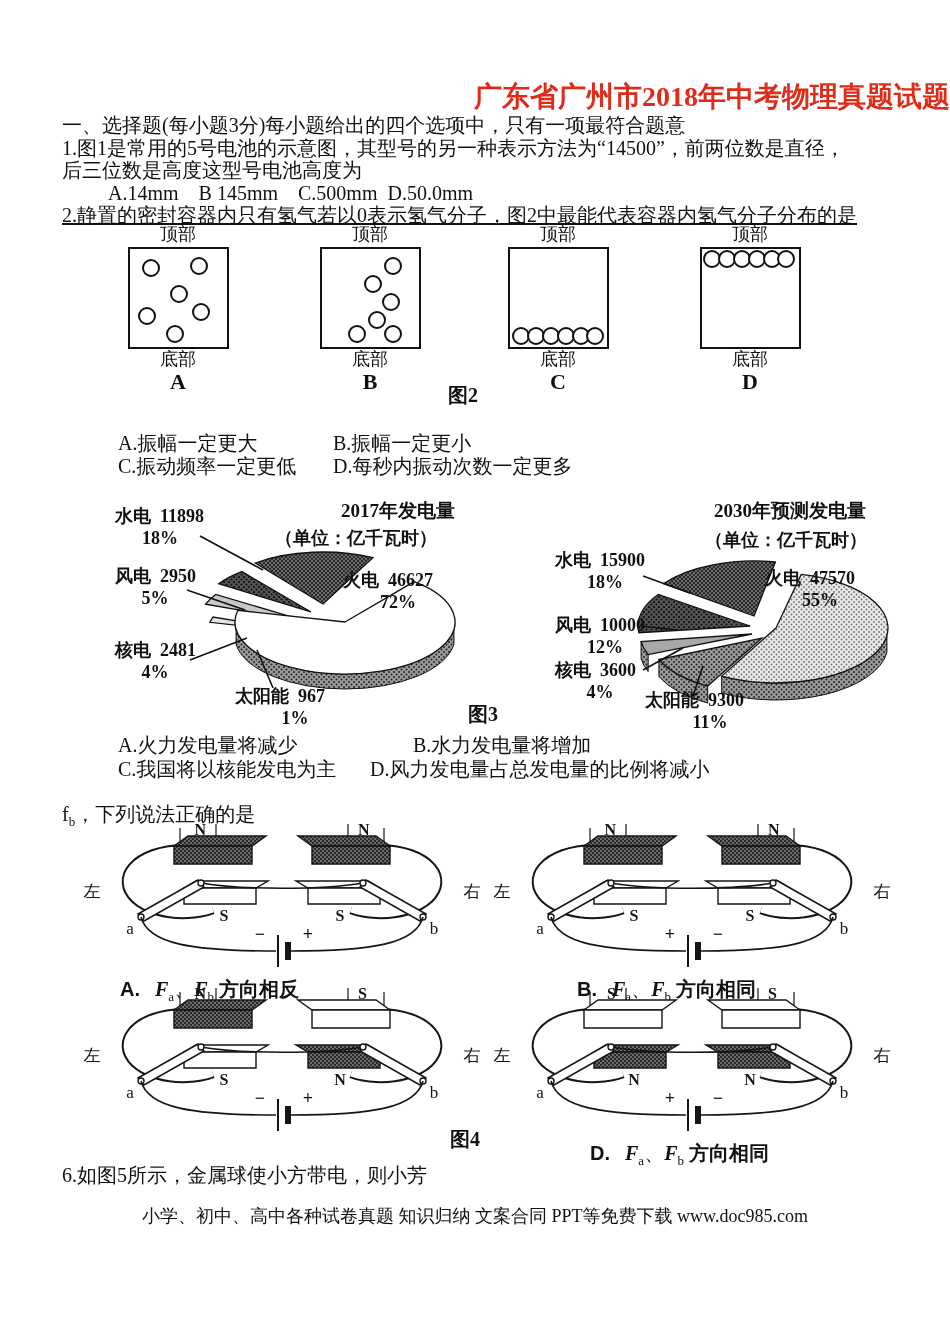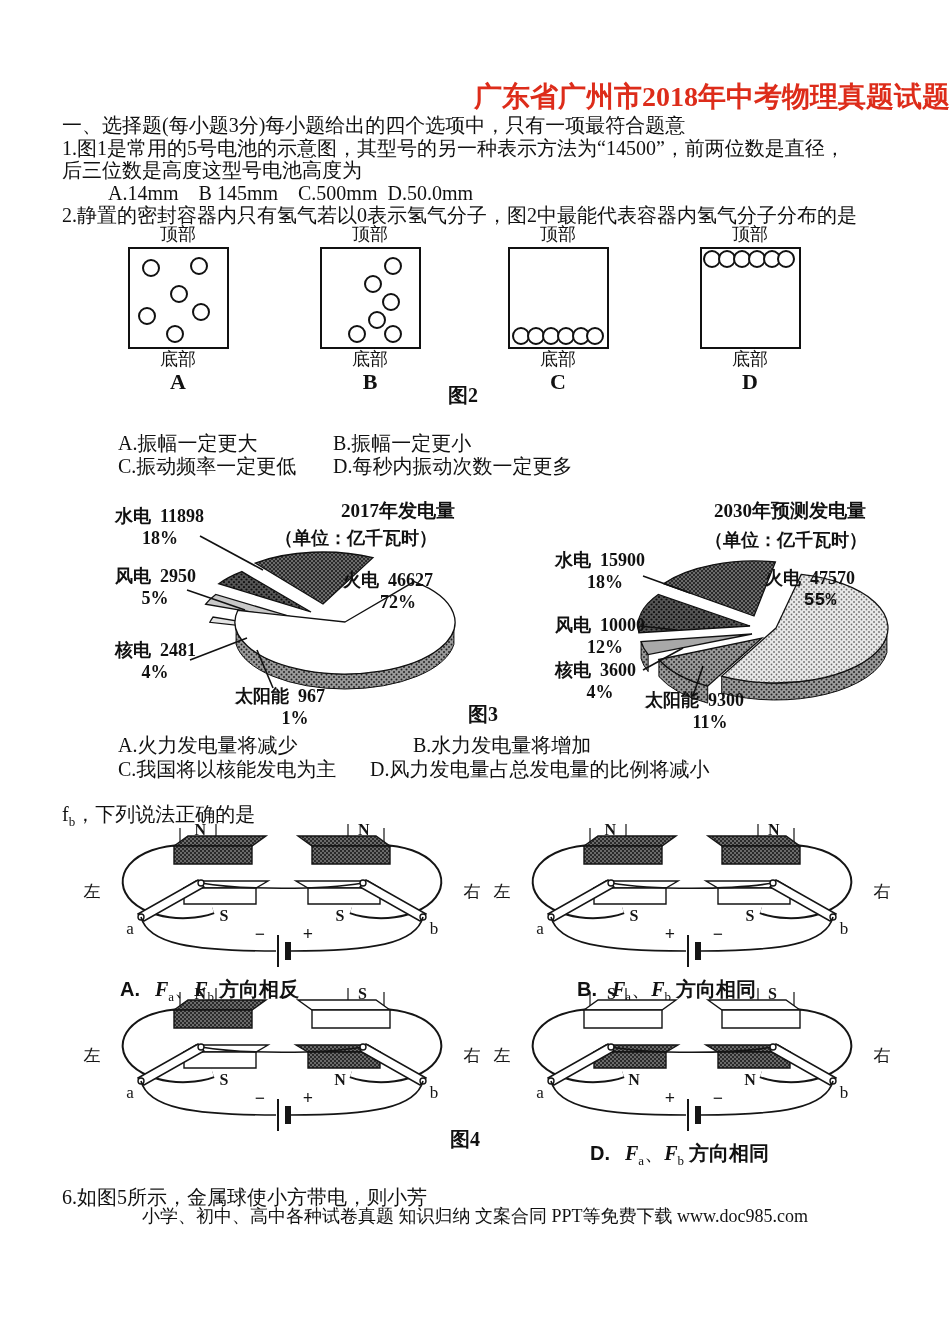--- a/index.html
+++ b/index.html
@@ -65,21 +65,21 @@
 <div class="page">
 
   <div class="abs page-title" style="top: 78px; left: 0px; color: rgb(221, 44, 26);">广东省广州市2018年中考物理真题试题</div>
 
   <div class="abs tline" style="top:114px;left:62px;">一、选择题(每小题3分)每小题给出的四个选项中，只有一项最符合题意</div>
 
   <div class="abs tline" style="top:137px;left:62px;">1.图1是常用的5号电池的示意图，其型号的另一种表示方法为“14500”，前两位数是直径，</div>
   <div class="abs tline" style="top:159px;left:62px;">后三位数是高度这型号电池高度为</div>
   <div class="abs opt" style="top:182px;left:108px;">A.14mm    B 145mm    C.500mm  D.50.0mm</div>
 
-  <div class="abs tline" style="top:204px;left:62px;">2.静置的密封容器内只有氢气若以0表示氢气分子，图2中最能代表容器内氢气分子分布的是</div>
+  <div class="abs tline" style="top:204px;left:62px;text-decoration:underline;">2.静置的密封容器内只有氢气若以0表示氢气分子，图2中最能代表容器内氢气分子分布的是</div>
 
   <div class="abs f2group" style="top:224px;left:118px;">
     <div class="f2lab">顶部</div>
     <div class="f2box" id="box0">
         <div class="mol" style="left: 12px; top: 10px;"></div>
         <div class="mol" style="left: 60px; top: 8px;"></div>
         <div class="mol" style="left: 40px; top: 36px;"></div>
         <div class="mol" style="left: 8px; top: 58px;"></div>
         <div class="mol" style="left: 62px; top: 54px;"></div>
         <div class="mol" style="left: 36px; top: 76px;"></div>
@@ -170,21 +170,21 @@
         <line x1="115" y1="128" x2="152" y2="132" stroke="#111" stroke-width="1.6"></line>
         <line x1="118" y1="172" x2="158" y2="150" stroke="#111" stroke-width="1.6"></line>
         <line x1="168" y1="198" x2="178" y2="168" stroke="#111" stroke-width="1.6"></line>
       </svg>
     <div class="ctitle" style="left:140px;top:0px;width:250px;">2030年预测发电量</div>
     <div class="csub" style="left:180px;top:30px;">（单位：亿千瓦时）</div>
     <div class="plabel" style="left:30px;top:50px;"><span>水电</span>&nbsp;&nbsp;<span>15900</span><div class="pct" style="width:100px;">18%</div></div>
     <div class="plabel" style="left:30px;top:115px;"><span>风电</span>&nbsp;&nbsp;<span>10000</span><div class="pct" style="width:100px;">12%</div></div>
     <div class="plabel" style="left:30px;top:160px;"><span>核电</span>&nbsp;&nbsp;<span>3600</span><div class="pct" style="width:90px;">4%</div></div>
     <div class="plabel" style="left:120px;top:190px;"><span>太阳能</span>&nbsp;&nbsp;<span>9300</span><div class="pct" style="width:130px;">11%</div></div>
-    <div class="plabel" style="left:240px;top:68px;"><span>火电</span>&nbsp;&nbsp;<span>47570</span><div class="pct" style="width:110px;font-family:Liberation Mono, monospace;">55%</div></div>
+    <div class="plabel" style="left:240px;top:68px;"><span>火电</span>&nbsp;&nbsp;<span>47570</span><div class="pct" style="width:110px;">55%</div></div>
   </div>
 
   <div class="abs figcap" style="top:701px;left:468px;">图3</div>
 
   <div class="abs opt" style="top:732px;left:118px;">A.火力发电量将减少</div>
   <div class="abs opt" style="top:732px;left:370px;margin-left:43px;">B.水力发电量将增加</div>
   <div class="abs opt" style="top:756px;left:118px;">C.我国将以核能发电为主</div>
   <div class="abs opt" style="top:756px;left:370px;">D.风力发电量占总发电量的比例将减小</div>
 
   <div class="abs tline" style="top:803px;left:62px;"><span>f</span><sub style="font-size:13px;">b</sub><span>，下列说法正确的是</span></div>
@@ -359,16 +359,16 @@
         <text x="390" y="73" font-size="17" text-anchor="middle" font-family="&quot;Liberation Serif&quot;,&quot;DejaVu Serif&quot;,serif" font-weight="normal" fill="#151515">右</text>
         <text x="48" y="110" font-size="17" text-anchor="middle" font-family="&quot;Liberation Serif&quot;,&quot;DejaVu Serif&quot;,serif" font-weight="normal" fill="#151515">a</text>
         <text x="352" y="110" font-size="17" text-anchor="middle" font-family="&quot;Liberation Serif&quot;,&quot;DejaVu Serif&quot;,serif" font-weight="normal" fill="#151515">b</text>
         <text x="178" y="116" font-size="18" text-anchor="middle" font-family="&quot;Liberation Serif&quot;,&quot;DejaVu Serif&quot;,serif" font-weight="bold" fill="#151515">+</text>
         <text x="226" y="116" font-size="18" text-anchor="middle" font-family="&quot;Liberation Serif&quot;,&quot;DejaVu Serif&quot;,serif" font-weight="bold" fill="#151515">−</text>
       </svg>
     <div class="mgcap" style="padding-left:98px;"><span class="ltr">D.</span>&nbsp;&nbsp;&nbsp;<i>F</i><sub>a</sub><span>、</span><i>F</i><sub>b</sub><span>&nbsp;</span><b>方向相同</b></div>
   </div>
   <div class="abs figcap" style="top:1126px;left:450px;">图4</div>
 
-  <div class="abs tline" style="top:1164px;left:62px;margin-top:22px;">6.如图5所示，金属球使小方带电，则小芳</div>
+  <div class="abs tline" style="top:1164px;left:62px;">6.如图5所示，金属球使小方带电，则小芳</div>
 
   <div class="abs footer" style="top:1204px;left:0;">小学、初中、高中各种试卷真题 知识归纳 文案合同 PPT等免费下载  www.doc985.com</div>
 </div>
 
 </body></html>

